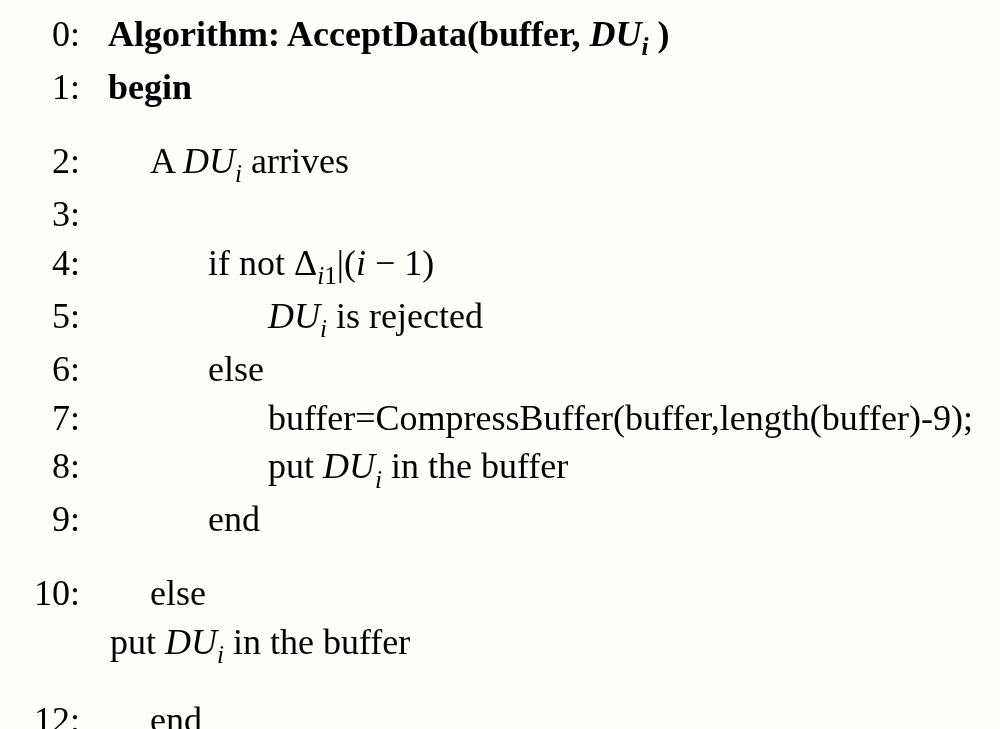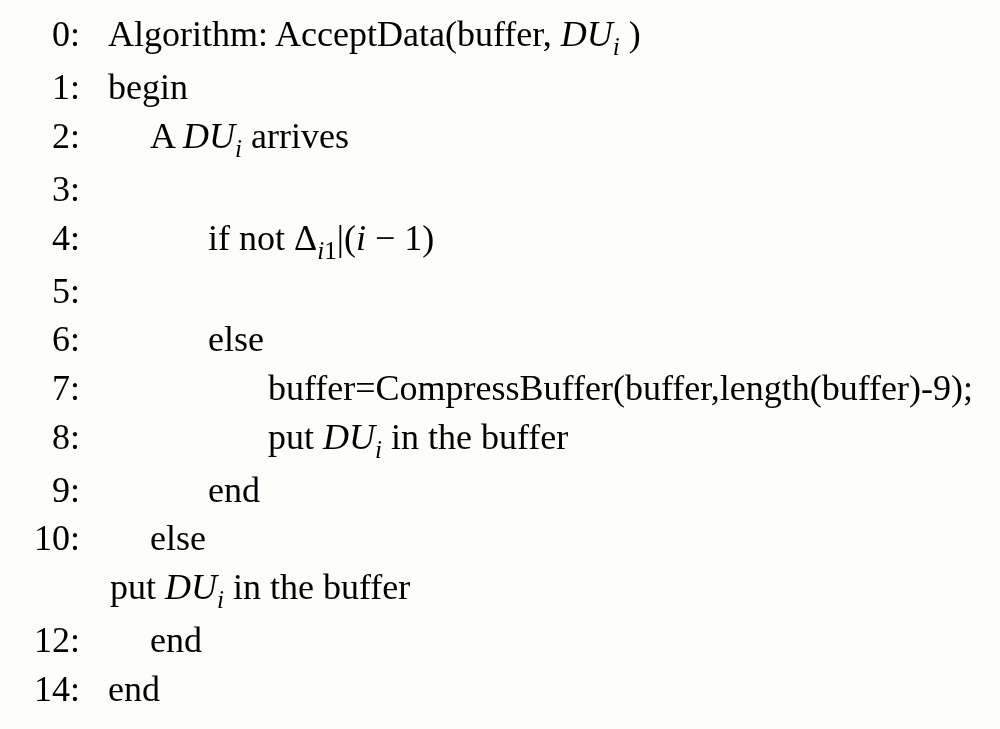--- a/index.html
+++ b/index.html
@@ -25,22 +25,22 @@
   }
   .num {
     display: inline-block;
     min-width: 70px;
     text-align: right;
     padding-right: 28px;
   }
   .code {
     display: inline-block;
   }
-  .i0 { padding-left: 0px; }
-  .i1 { padding-left: 42px; }
+  .i0 { padding-left: 0px; font-weight: bold; }
+  .i1 { padding-left: 42px; margin-top: 25px; }
   .i2 { padding-left: 100px; text-align: center; }
   .i3 { padding-left: 160px; }
   .mi { font-style: italic; }         
   .sub { font-size: 0.7em; font-style: italic; vertical-align: sub; position: relative; top: 0.05em; }
   .subn { font-style: normal; }       
   .rm { font-style: normal; }
 </style>
 </head>
 <body>
 
@@ -60,20 +60,21 @@
   </div>
   <div class="line">
     <span class="num">3:</span>
   </div>
   <div class="line">
     <span class="num">4:</span>
     <span class="code i2">if not <span class="rm">Δ</span><span class="sub">i<span class="subn">1</span></span>|(<span class="mi">i</span> − 1)</span>
   </div>
   <div class="line">
     <span class="num">5:</span>
+    <span class="code i3"><span class="mi">D</span><span class="mi">U</span><span class="sub">i</span> is rejected</span>
   </div>
   <div class="line">
     <span class="num">6:</span>
     <span class="code i2">else</span>
   </div>
   <div class="line">
     <span class="num">7:</span>
     <span class="code i3">buffer=CompressBuffer(buffer,length(buffer)-9);</span>
   </div>
   <div class="line">

